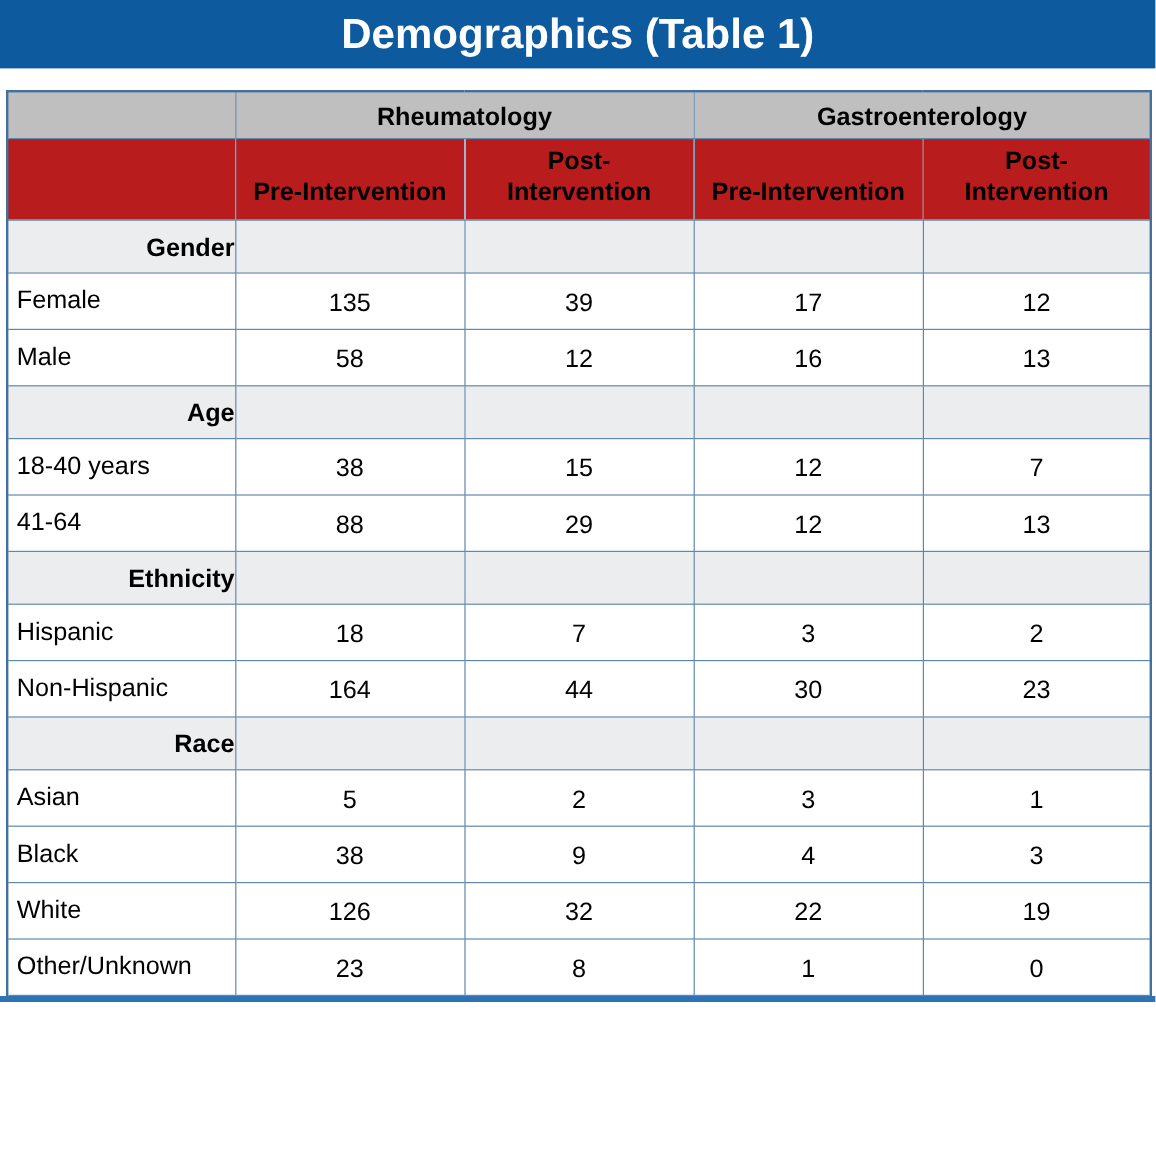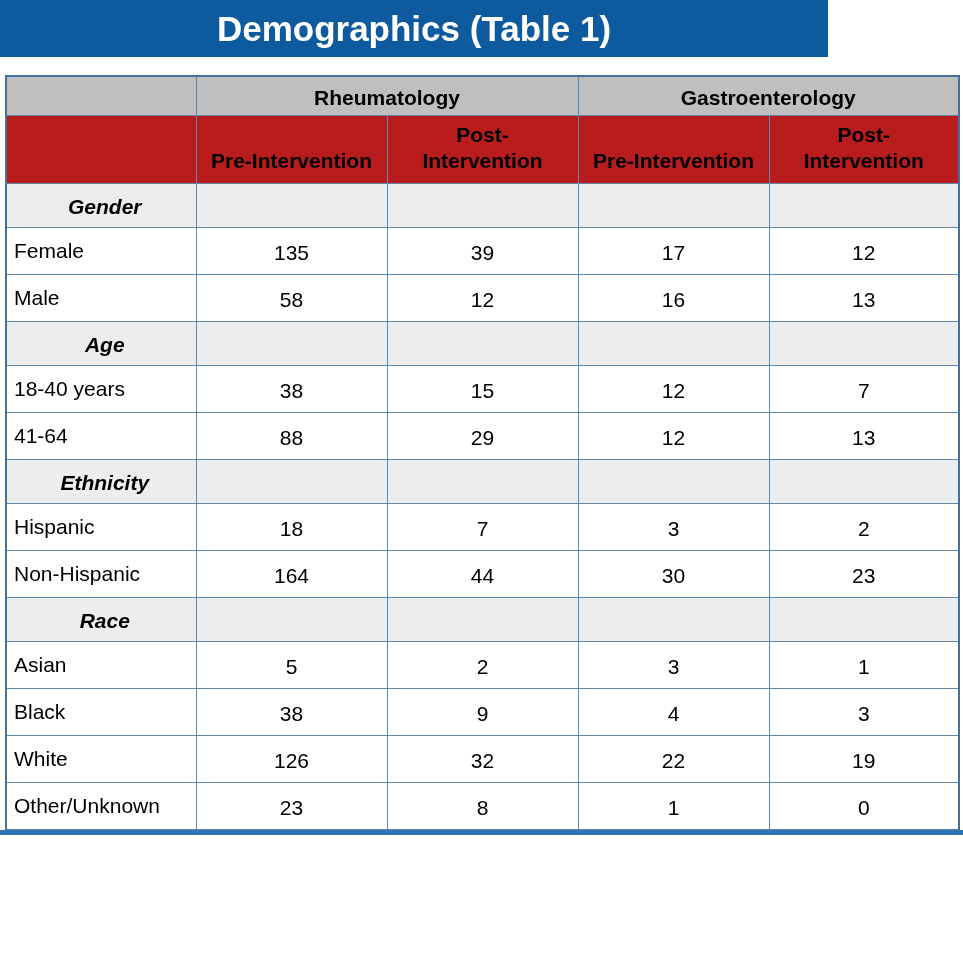--- a/index.html
+++ b/index.html
@@ -5,21 +5,21 @@
   html, body {
     margin: 0;
     padding: 0;
     width: 963px;
     height: 964px;
     background: #ffffff;
     overflow: hidden;
     font-family: "Liberation Sans", sans-serif;
   }
   .banner {
-    width: 828px;
+    width: 963px;
     height: 57px;
     background: #0E5A9E;
     display: flex;
     align-items: center;
     justify-content: center;
   }
   .banner h1 {
     margin: 0;
     color: #ffffff;
     font-size: 35px;
@@ -58,24 +58,23 @@
     font-size: 21px;
     text-align: center;
     white-space: pre-line;
     line-height: 1.25;
     padding-bottom: 8px;
   }
   .section-row { height: 44px; }
   .section-row td { background: #ECEDEF; }
   .section-row .section-label {
     font-weight: bold;
-    text-align: center;
+    text-align: right;
     padding-left: 7px;
     padding-bottom: 8px;
-    font-style: italic;
   }
   .data-row { height: 47px; }
   .data-row.tall { height: 82px; }
   .data-row .row-label {
     text-align: left;
     padding-left: 7px;
     white-space: pre-line;
     line-height: 1.3;
   }
   .data-row .row-label.multiline {

